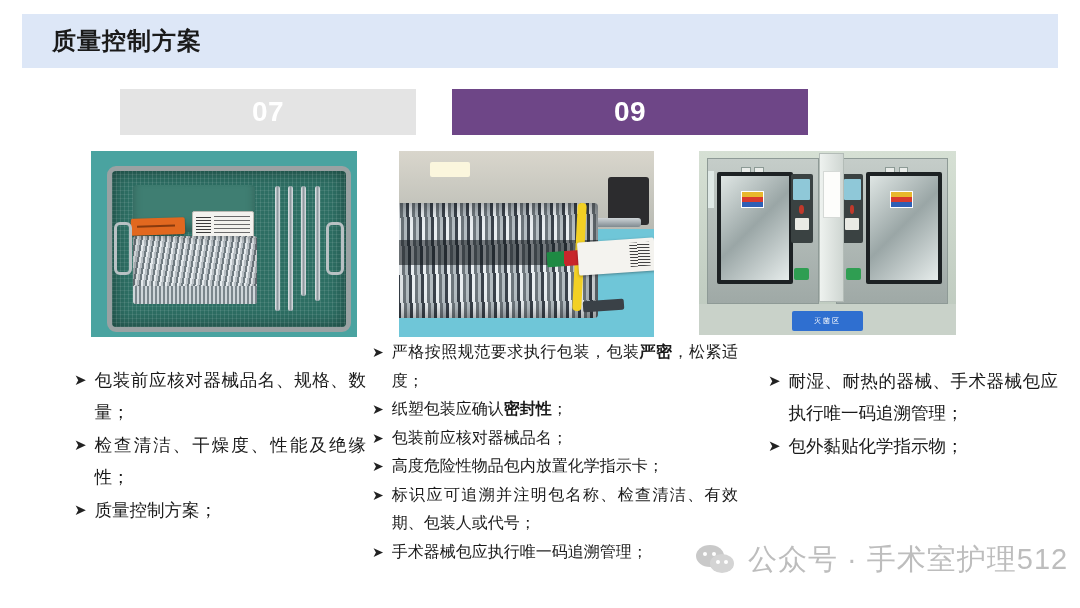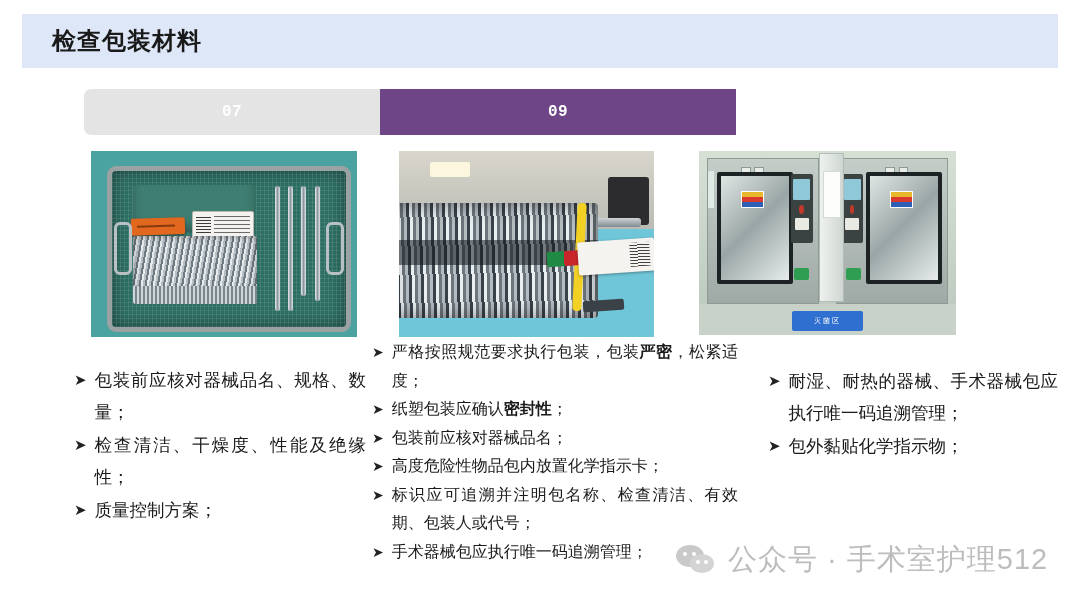--- a/index.html
+++ b/index.html
@@ -23,23 +23,23 @@
     font-family:"Liberation Serif","DejaVu Serif",serif;
   }
 
   
   .tabbar{
     position:absolute;left:84px;top:89px;width:898px;height:46px;
     border-radius:7px;overflow:hidden;display:flex;
   }
   .tab{
     display:flex;align-items:center;justify-content:center;
-    font-family:Liberation Mono, monospace;
-    font-weight:bold;font-size:16px;color:#ffffff;
-    letter-spacing:0.5px;height:100%;
+    font-family:Liberation Sans, sans-serif;
+    font-weight:bold;font-size:28px;color:#ffffff;
+    letter-spacing:0.5px;height:100%;margin-left:36px;
   }
   .tab-07{width:296px;background:#e4e4e4;}
   .tab-08{width:301px;background:#9d86c9;}
   .tab-09{width:356px;background:#6e4687;}
 
   
   .photo{position:absolute;overflow:hidden;}
   .ph1{left:91px;top:151px;width:266px;height:186px;}
   .ph2{left:399px;top:151px;width:255px;height:186px;}
   .ph3{left:699px;top:151px;width:257px;height:184px;}
@@ -152,42 +152,42 @@
     flex:0 0 auto;margin-right:8px;color:#222;
     font-family:"DejaVu Sans",sans-serif;
   }
   .col1 .arrow,.col3 .arrow{font-size:15px;line-height:32px;}
   .col2 .arrow{font-size:14px;line-height:28.5px;}
   .btext{flex:1 1 auto;text-align:justify;}
   .btext b{font-weight:bold;}
 
   
   .watermark{
-    position:absolute;left:676px;top:540px;
+    position:absolute;left:696px;top:540px;
     display:flex;align-items:center;gap:10px;
     color:#bdbdbd;
     font-family:"Liberation Sans","DejaVu Sans",sans-serif;
     font-size:29px;letter-spacing:1px;white-space:nowrap;
   }
   .wm-icon{position:relative;width:42px;height:30px;flex:0 0 auto;}
   .wm-icon .b1{position:absolute;left:0;top:0;width:28px;height:22px;border-radius:50%;background:#c9c9c9;}
   .wm-icon .b2{position:absolute;left:14px;top:9px;width:24px;height:19px;border-radius:50%;background:#d4d4d4;}
   .wm-icon .d{position:absolute;width:4px;height:4px;border-radius:50%;background:#fff;}
   .wm-icon .d1{left:7px;top:7px;}
   .wm-icon .d2{left:16px;top:7px;}
   .wm-icon .d3{left:20px;top:15px;}
   .wm-icon .d4{left:28px;top:15px;}
 </style>
 </head>
 <body>
 
 <div class="slide">
 
   <div class="header-band"></div>
-  <div class="header-title">检查包装材料</div>
+  <div class="header-title">质量控制方案</div>
 
   <div class="tabbar">
     <div class="tab tab-07">07</div>
     <div class="tab tab-09">09</div>
   </div>
 
   <div class="photo ph1">
     <div class="p1-bg"></div>
     <div class="p1-tray">
       <div class="p1-mesh"></div>

